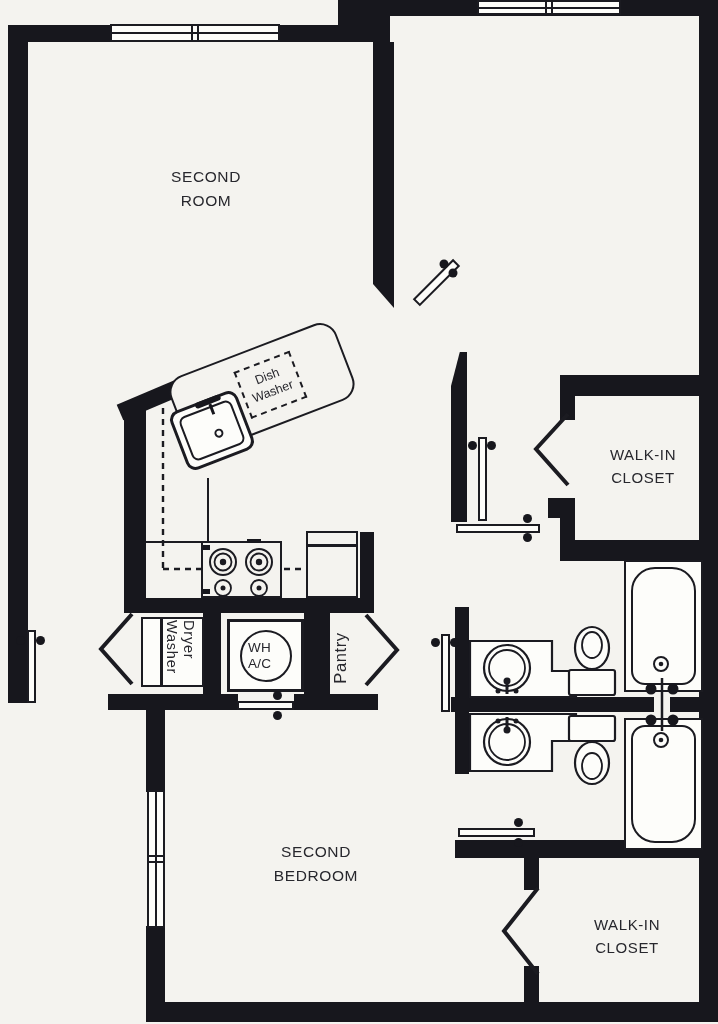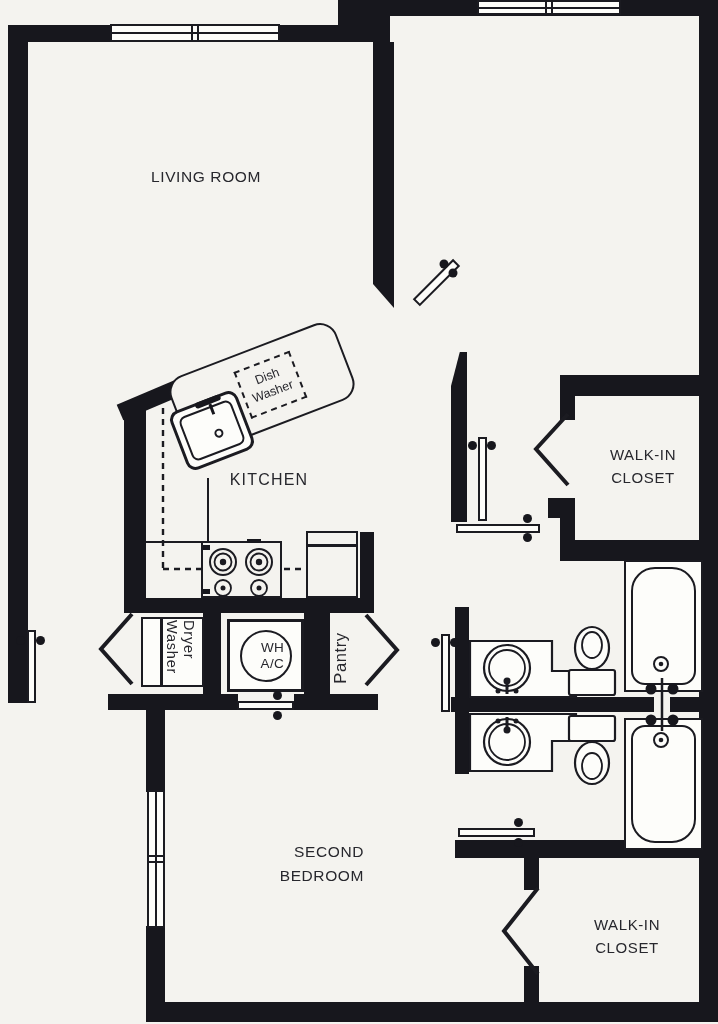--- a/index.html
+++ b/index.html
@@ -35,21 +35,21 @@
             border:2px solid var(--line);box-sizing:border-box;}
   .faucet-bar{position:absolute;left:26px;top:-3px;width:27px;height:6px;background:var(--wall);border-radius:3px;}
   .faucet-stem{position:absolute;left:39px;top:3px;width:3px;height:11px;background:var(--wall);}
   .tub{position:absolute;background:var(--fixture);border:2.3px solid var(--line);box-sizing:border-box;}
   .tub-in{position:absolute;left:5px;top:5px;right:5px;bottom:5px;border:2px solid var(--line);box-sizing:border-box;}
   .wd-labels{position:absolute;left:163px;top:620px;height:66px;writing-mode:vertical-lr;
              color:var(--text);font-size:14.5px;letter-spacing:.8px;}
   .wd-labels div{margin:0 1px;}
   .whcircle{position:absolute;left:10px;top:8px;width:52px;height:52px;border:2.5px solid var(--line);
             border-radius:50%;display:flex;align-items:center;justify-content:center;box-sizing:border-box;}
-  .whlbl{font-size:13.5px;line-height:1.15;text-align:right;color:var(--text);width:36px;letter-spacing:.3px;}
+  .whlbl{font-size:13.5px;line-height:1.15;text-align:left;color:var(--text);width:36px;letter-spacing:.3px;}
   .pantry-lbl{position:absolute;left:306px;top:648px;width:70px;height:20px;transform:rotate(-90deg);
               font-size:16.5px;text-align:center;color:var(--text);letter-spacing:.6px;}
   .fridge-line{position:absolute;left:0;right:0;top:11px;height:2.5px;background:var(--line);}
   .wd-div{position:absolute;left:17px;top:0;bottom:0;width:2.5px;background:var(--line);}
   .tab{position:absolute;background:var(--wall);}
 </style>
 </head>
 <body>
 
 <div class="plan">
@@ -245,20 +245,19 @@
       <circle cx="673" cy="720" r="5.5" fill="#17171d"></circle>
     </g>
     <g stroke="#1b1b21" fill="none">
       <circle cx="661" cy="664" r="7" stroke-width="2"></circle>
       <circle cx="661" cy="664" r="2.3" fill="#1b1b21" stroke="none"></circle>
       <circle cx="661" cy="740" r="7" stroke-width="2"></circle>
       <circle cx="661" cy="740" r="2.3" fill="#1b1b21" stroke="none"></circle>
     </g>
   </svg>
 
-  <div class="lbl" style="left:150px;top:165px;width:112px;">LIVING ROOM</div>
-  <div class="lbl" style="left:201px;top:468px;width:136px;font-size:16px;letter-spacing:1.2px;">KITCHEN</div>
+  <div class="lbl" style="left:150px;top:165px;width:112px;">SECOND ROOM</div>
   <div class="lbl" style="left:591px;top:443px;width:104px;font-size:15px;">WALK-IN CLOSET</div>
-  <div class="lbl" style="left:244px;top:840px;width:120px;text-align:right;">SECOND BEDROOM</div>
+  <div class="lbl" style="left:256px;top:840px;width:120px;">SECOND BEDROOM</div>
   <div class="lbl" style="left:575px;top:913px;width:104px;font-size:15px;">WALK-IN CLOSET</div>
   <div class="pantry-lbl">Pantry</div>
 
 </div>
 
 </body></html>

